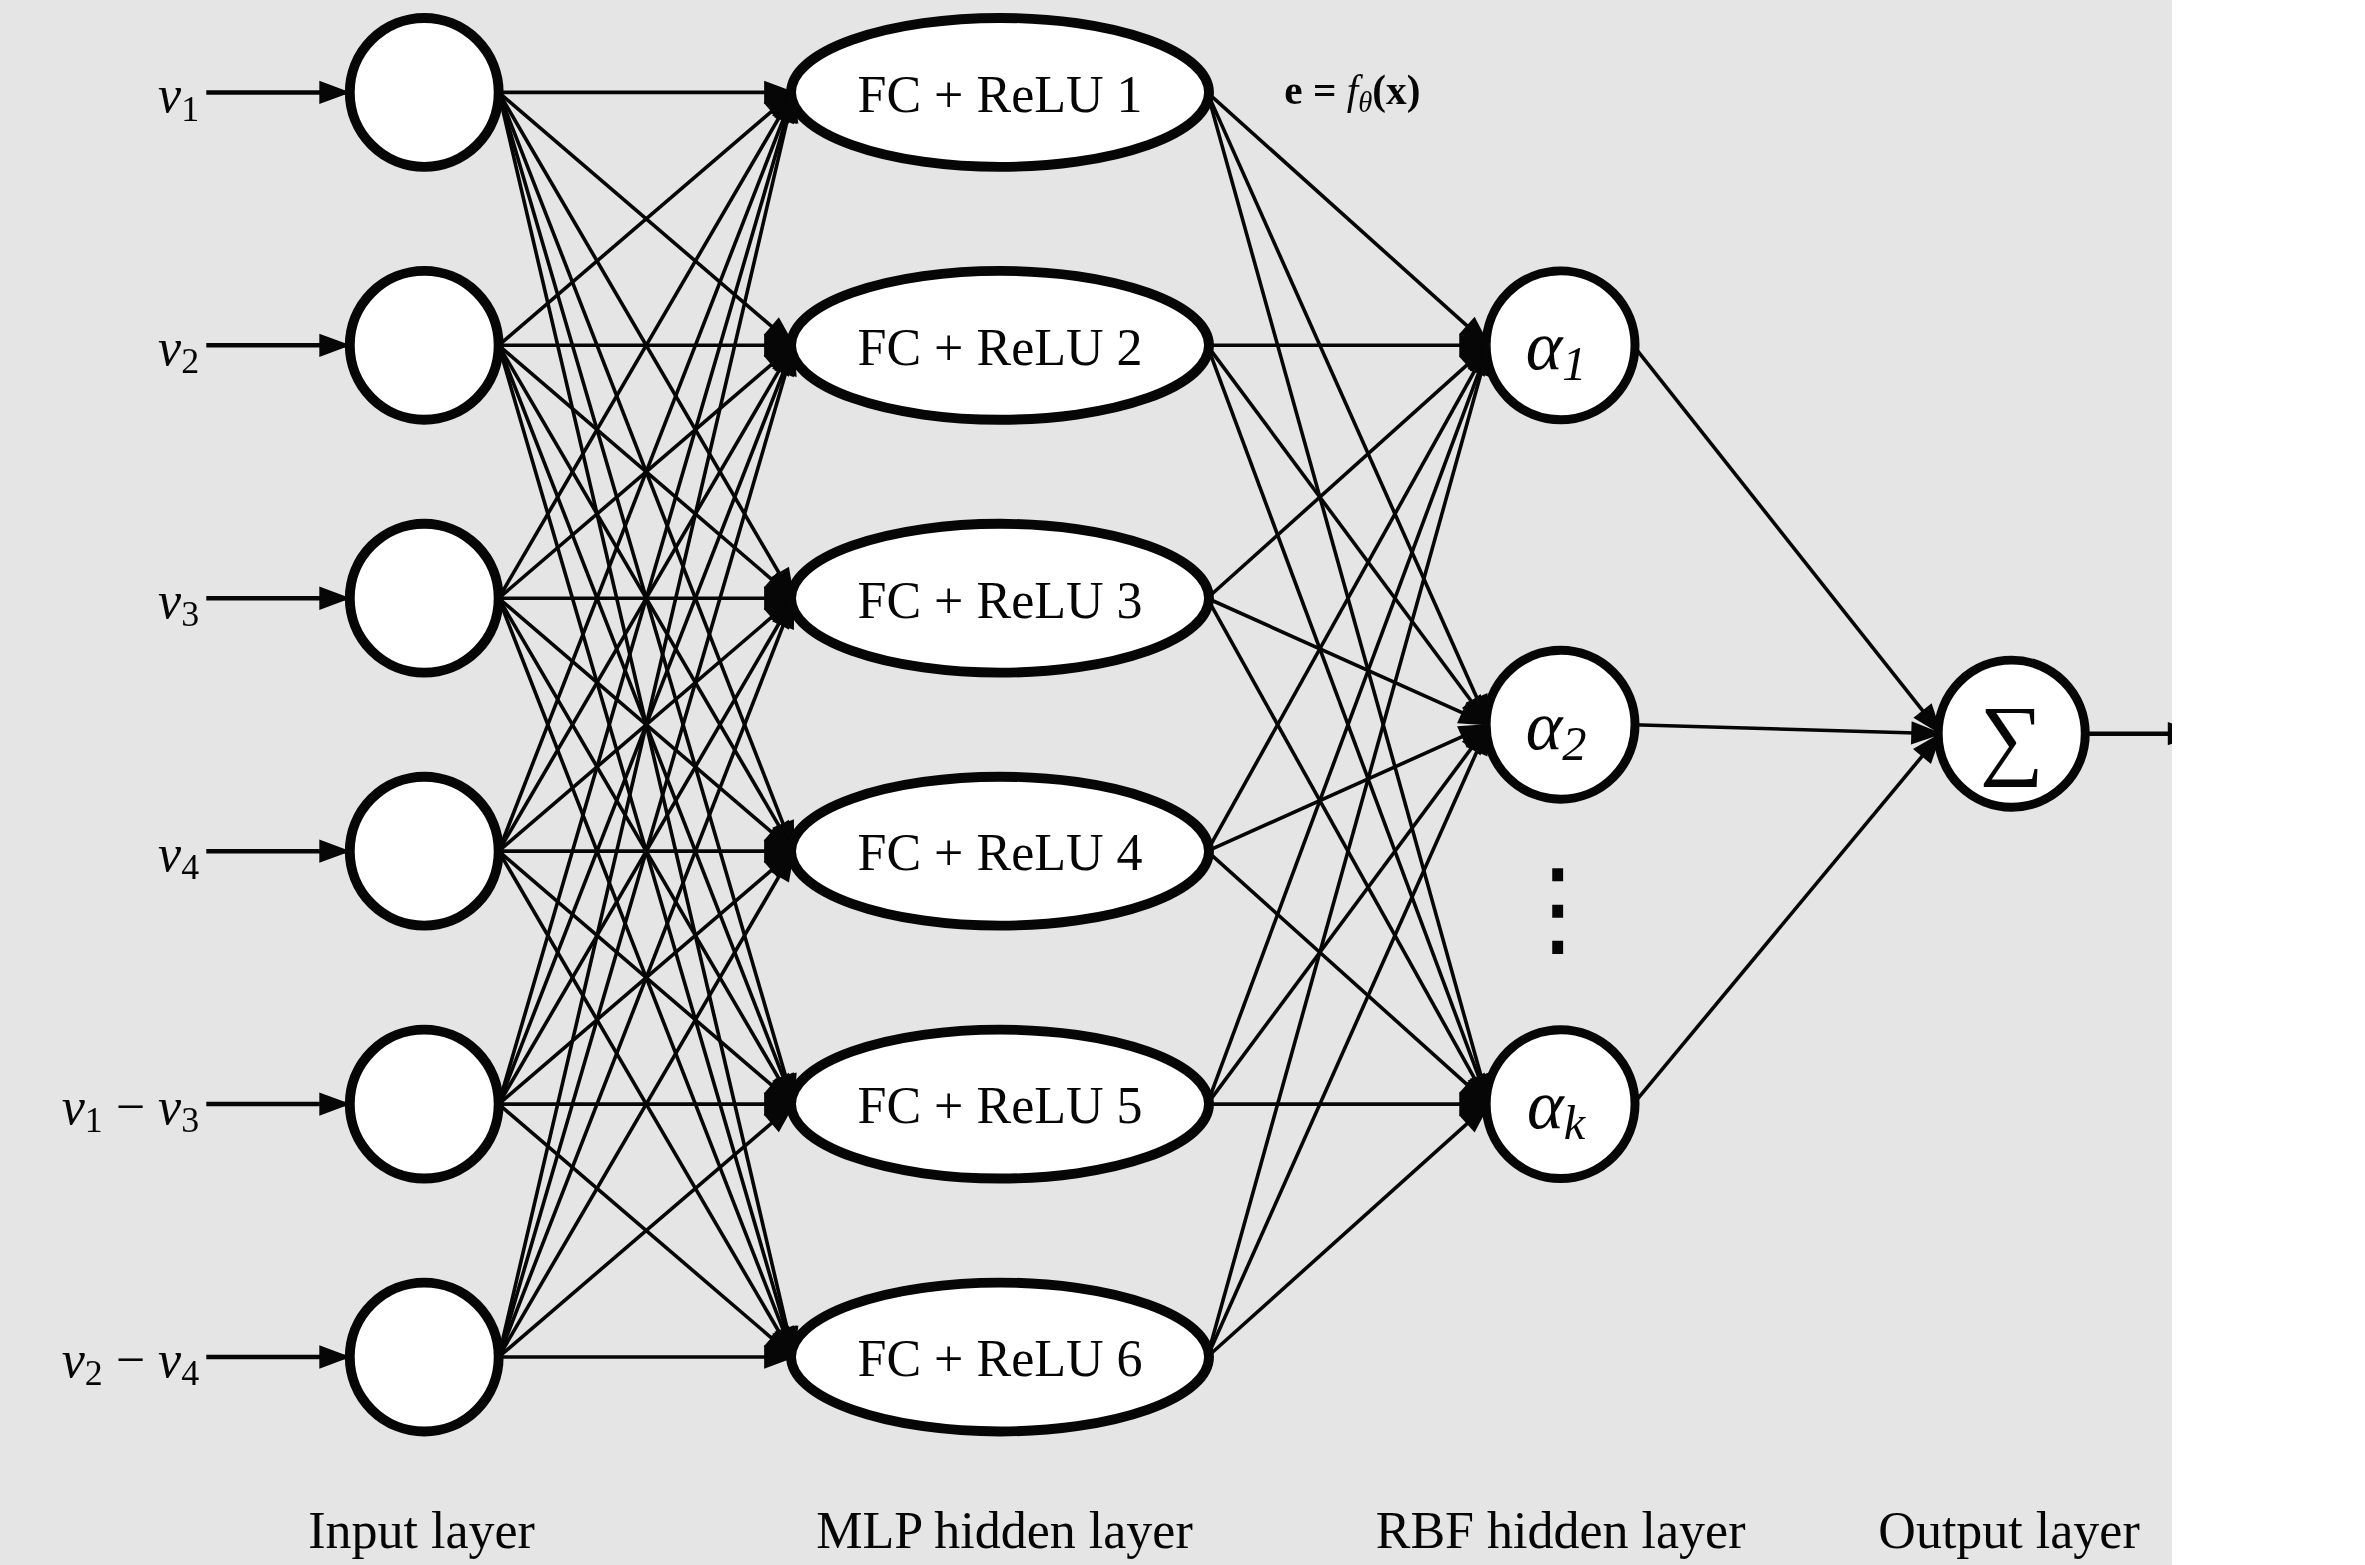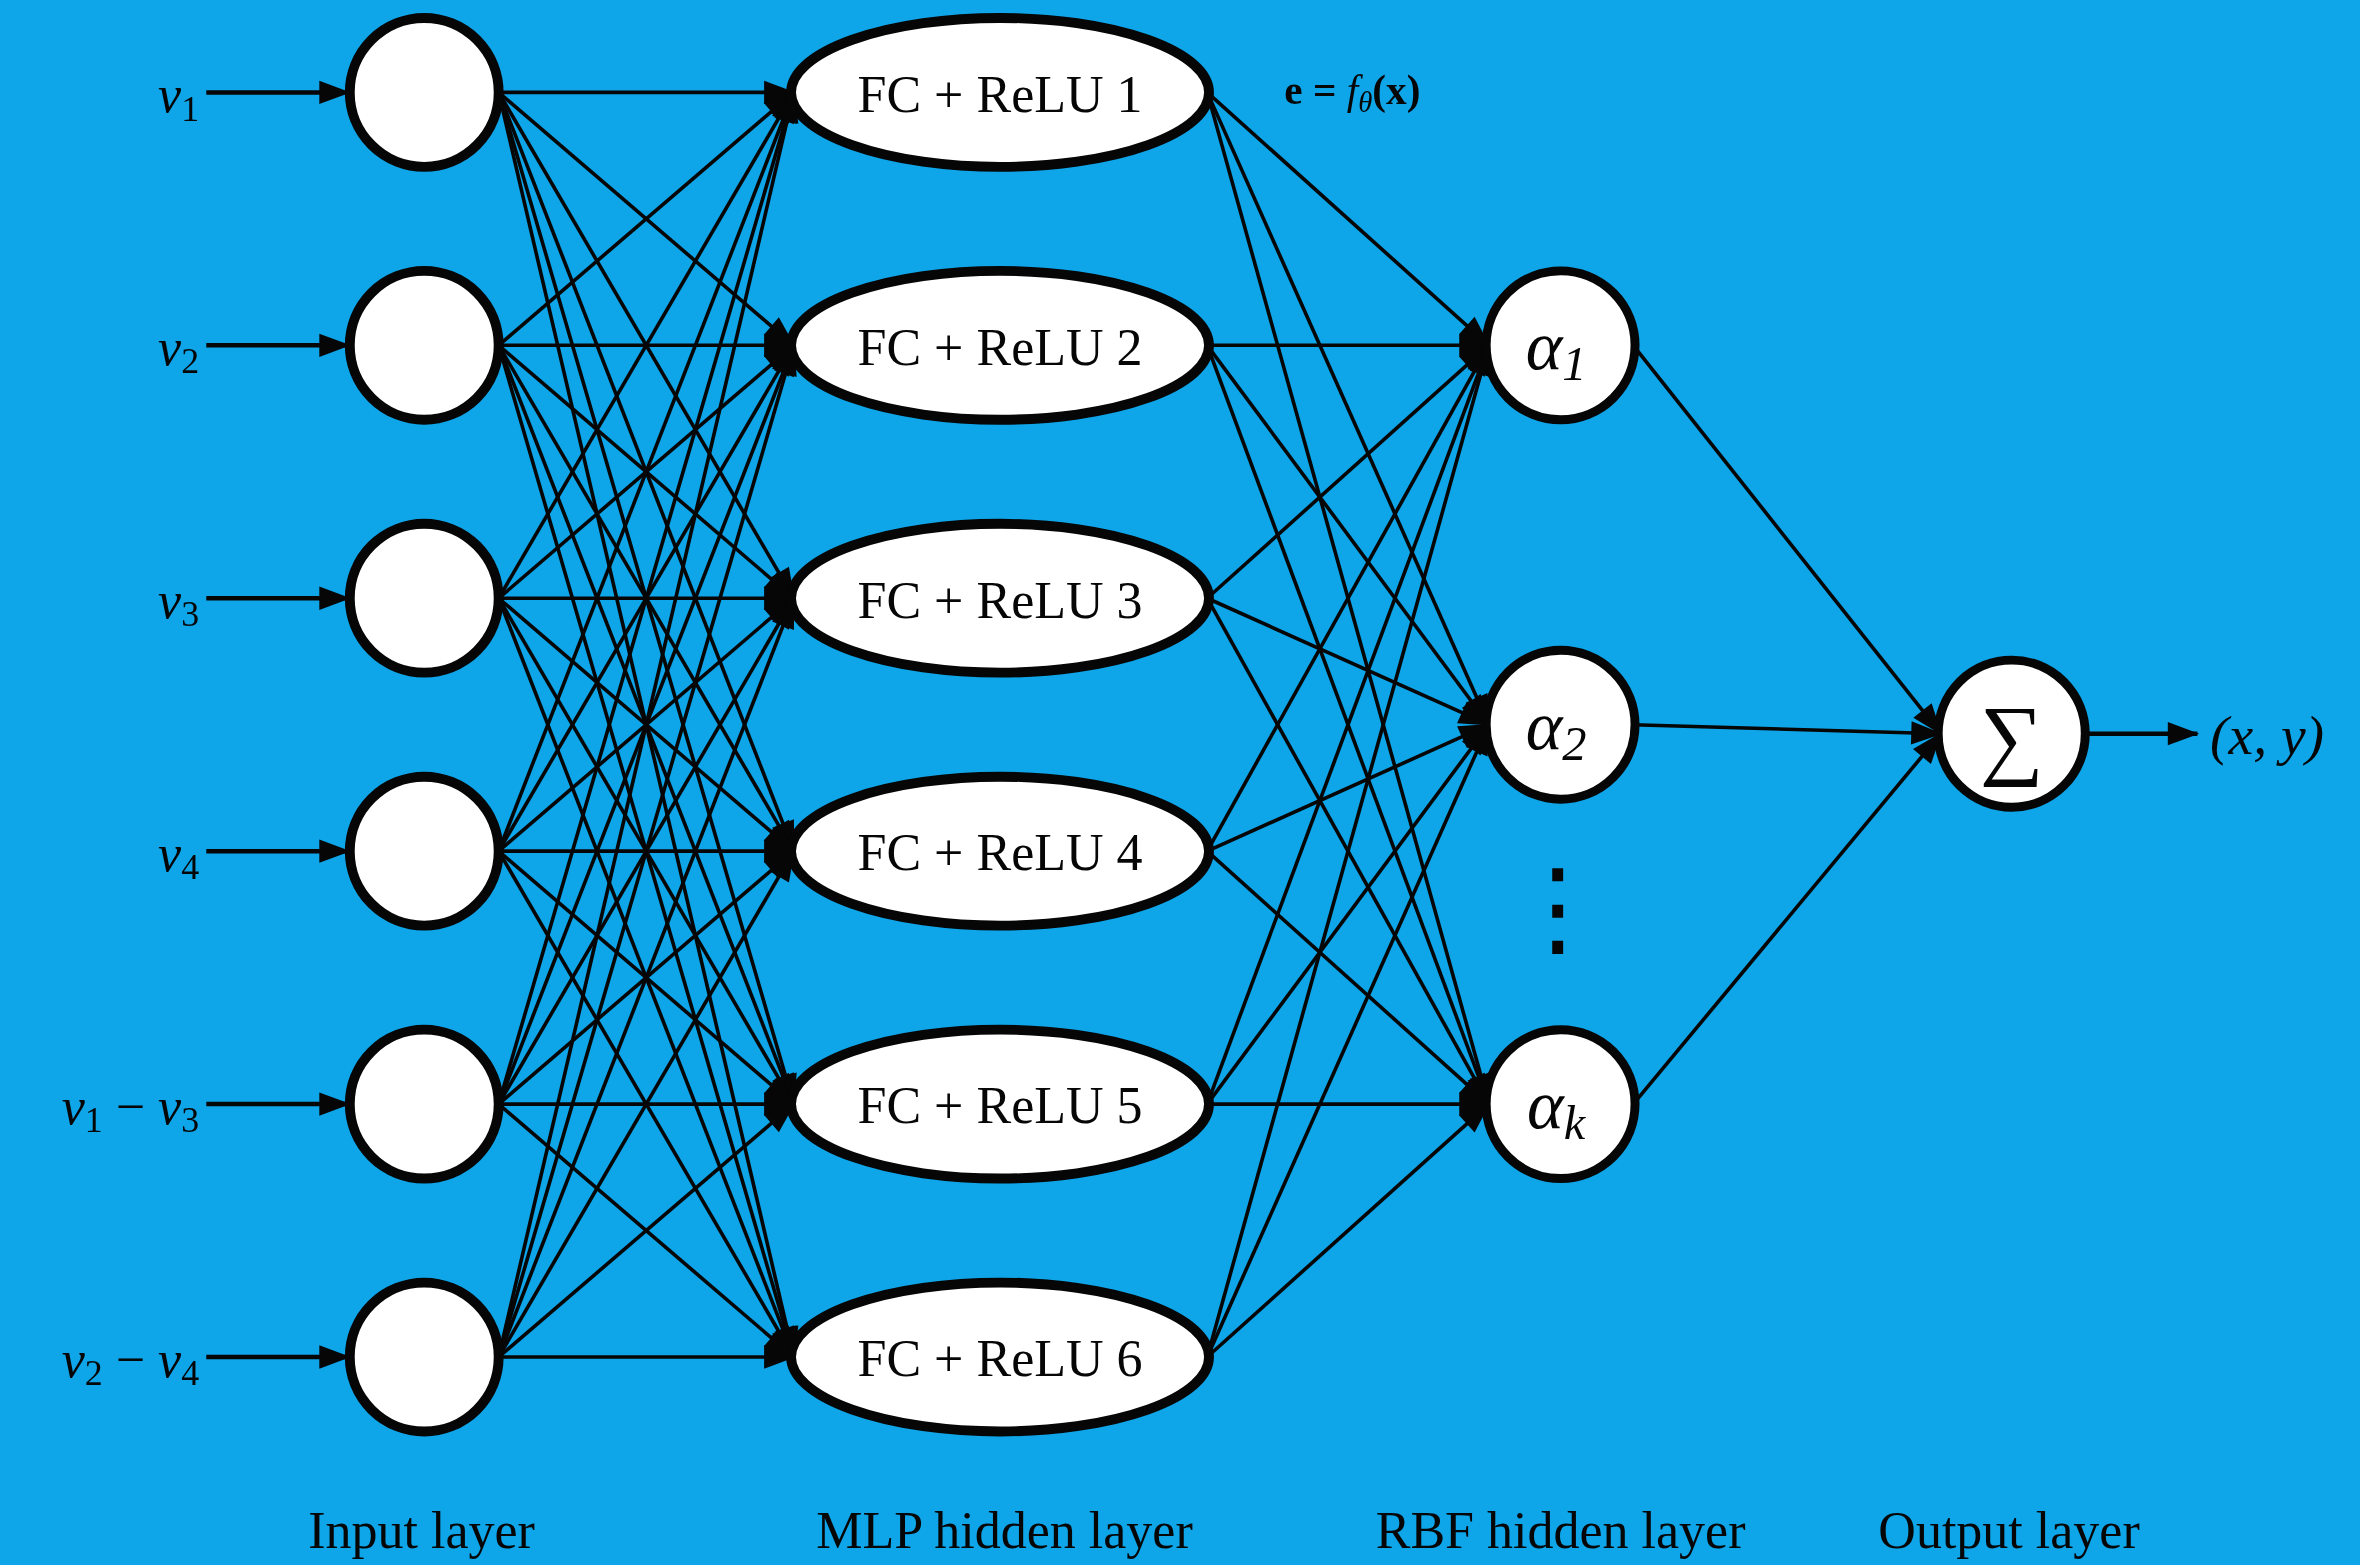--- a/index.html
+++ b/index.html
@@ -1,16 +1,16 @@
 <!DOCTYPE html>
 <html style="font-size:14.3px"><head>
 <meta charset="utf-8">
 <style>
   html,body{margin:0;padding:0;background:#ffffff;}
-  .stage{width:2360px;height:1566px;background:#0ea5e9;position:relative;overflow:hidden;}
+  .stage{width:2172px;height:1566px;background:#e5e5e5;position:relative;overflow:hidden;}
   svg{display:block;}
   text{font-family:"Liberation Serif","DejaVu Serif",serif;fill:#060606;}
   .it{font-style:italic;}
   .bold{font-weight:bold;}
   .inlbl{font-size:58px;}
   .insub{font-size:40px;}
   .fclbl{font-size:58px;}
   .alpha{font-size:78px;font-style:italic;}
   .alphasub{font-size:54px;font-style:italic;}
   .sigma{font-size:100px;}

